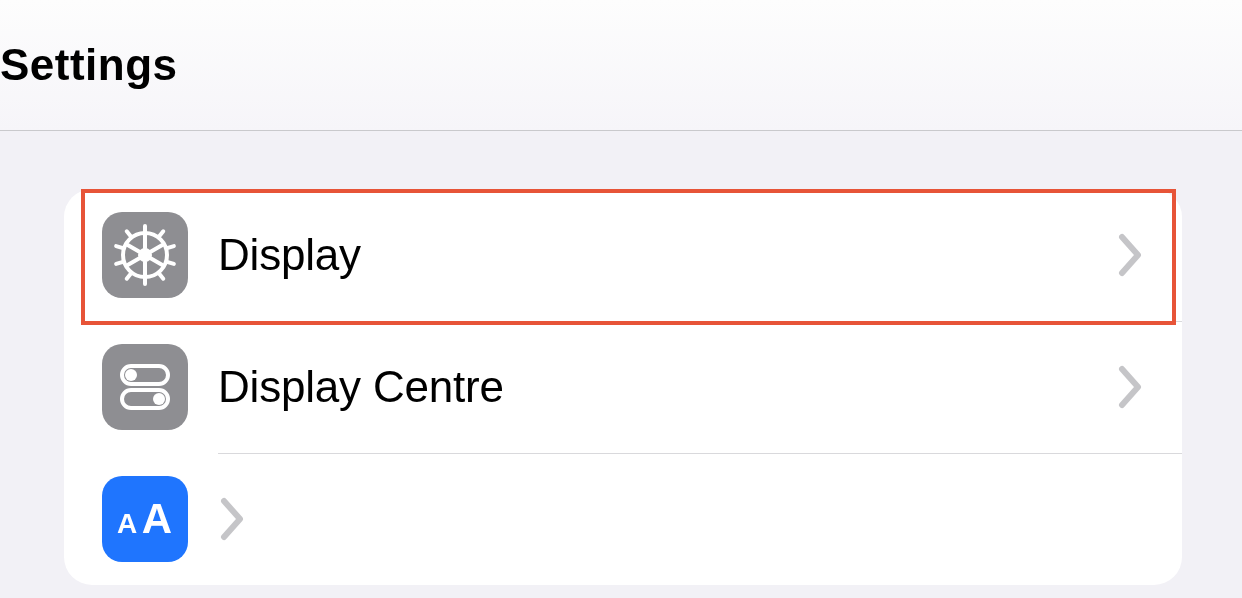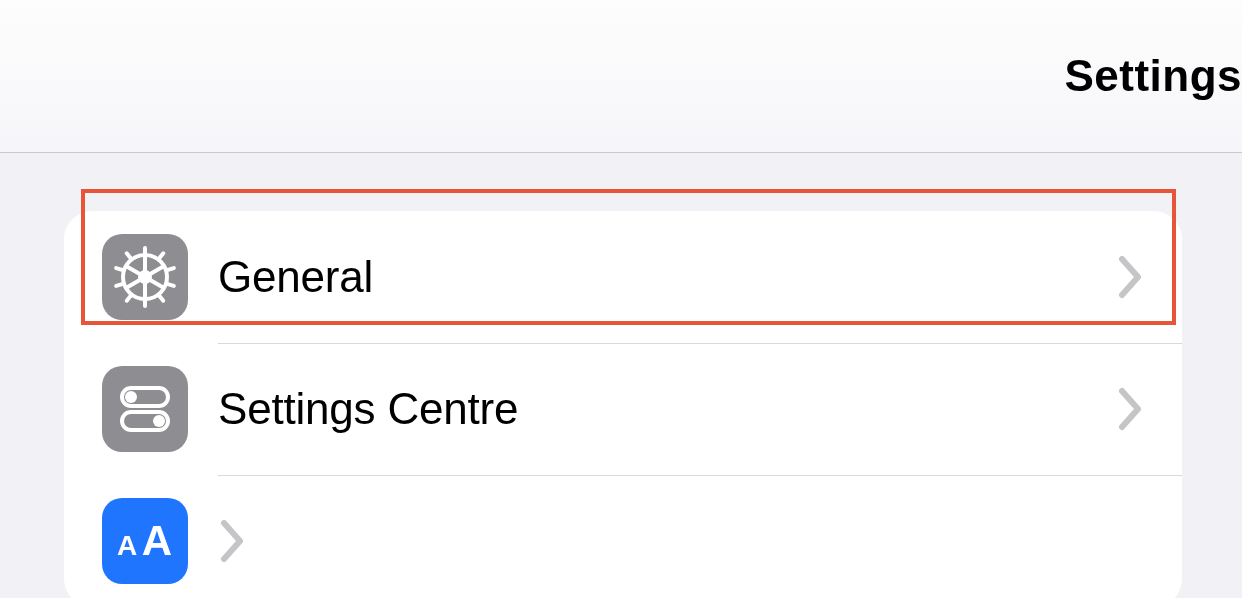--- a/index.html
+++ b/index.html
@@ -5,24 +5,24 @@
     * { box-sizing: border-box; margin: 0; padding: 0; }
     html, body {
       width: 1242px;
       height: 598px;
       font-family: -apple-system, "Helvetica Neue", Helvetica, Arial, sans-serif;
       background: #f2f1f6;
       -webkit-font-smoothing: antialiased;
       overflow: hidden;
     }
     .header {
-      height: 153px;
+      height: 131px;
       display: flex;
       align-items: center;
-      justify-content: flex-end;
+      justify-content: flex-start;
       border-bottom: 1px solid #c9c9cc;
       background: linear-gradient(to bottom, #fdfdfd 0%, #f6f5f9 100%);
     }
     .header-title {
       font-size: 44px;
       font-weight: 700;
       letter-spacing: 0.5px;
       color: #000;
     }
     .content {
@@ -106,38 +106,38 @@
             <line x1="54" y1="38.8" x2="60.86" y2="40.96"></line>
             <line x1="45.86" y1="50.28" x2="50.27" y2="55.72"></line>
             <line x1="32" y1="54" x2="32" y2="61"></line>
             <line x1="18.14" y1="50.28" x2="13.73" y2="55.72"></line>
             <line x1="10" y1="38.8" x2="3.14" y2="40.96"></line>
             <line x1="10" y1="25.2" x2="3.14" y2="23.04"></line>
             <line x1="18.14" y1="13.72" x2="13.73" y2="8.28"></line>
           </g>
         </svg>
       </div>
-      <div class="row-label">General</div>
+      <div class="row-label">Display</div>
       <div class="chevron">
         <svg width="28" height="44" viewBox="0 0 28 44">
             <path d="M6 4 L22 22 L6 40" fill="none" stroke="#c5c5c8" stroke-width="6" stroke-linecap="round" stroke-linejoin="round"></path>
           </svg>
       </div>
     </div>
 
     <div class="row">
       <div class="icon-wrap icon-gray">
         <svg width="58" height="58" viewBox="0 0 58 58">
           <rect x="6" y="8" width="46" height="18" rx="9" fill="none" stroke="#fff" stroke-width="4"></rect>
           <circle cx="15" cy="17" r="6" fill="#fff"></circle>
           <rect x="6" y="32" width="46" height="18" rx="9" fill="none" stroke="#fff" stroke-width="4"></rect>
           <circle cx="43" cy="41" r="6" fill="#fff"></circle>
         </svg>
       </div>
-      <div class="row-label">Settings Centre</div>
+      <div class="row-label">Display Centre</div>
       <div class="chevron">
         <svg width="28" height="44" viewBox="0 0 28 44">
             <path d="M6 4 L22 22 L6 40" fill="none" stroke="#c5c5c8" stroke-width="6" stroke-linecap="round" stroke-linejoin="round"></path>
           </svg>
       </div>
     </div>
 
     <div class="row">
       <div class="icon-wrap icon-blue">
         <svg width="68" height="52" viewBox="0 0 68 52">

